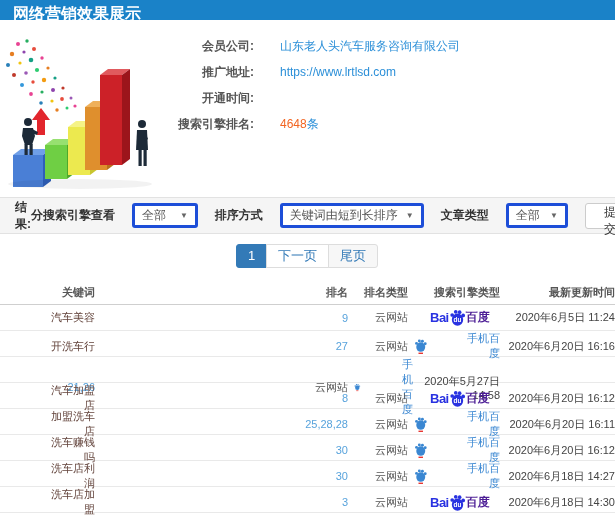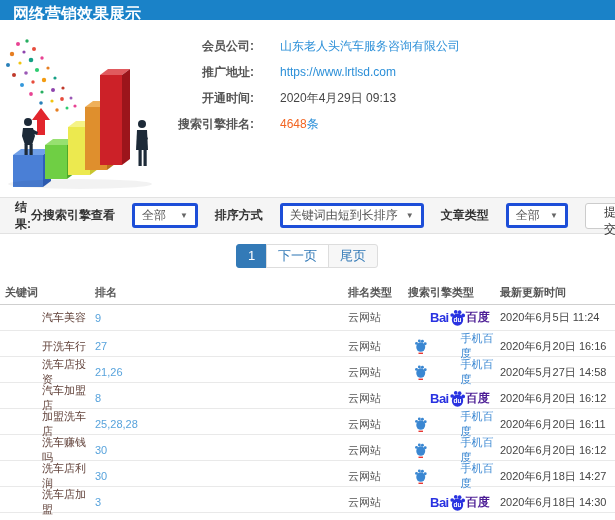--- a/index.html
+++ b/index.html
@@ -48,21 +48,21 @@
   }
   
   .pagination { position:absolute; top:244px; left:0; width:615px; text-align:center; font-size:13px; }
   .page-item {
     display:inline-block; padding:3px 11px; border:1px solid #ddd; background:#fff;
     color:#337ab7; cursor:pointer; margin-left:-1px; line-height:16px;
   }
   .page-item.active { background:#337ab7; border-color:#337ab7; color:#fff; border-radius:3px 0 0 3px; }
   .page-item.last { border-radius:0 3px 3px 0; background:#f7f7f7; }
   
-  .rank-table { position:absolute; top:281px; left:0; width:615px; font-size:11px; }
+  .rank-table { position:absolute; top:281px; left:0; width:615px; font-size:11px;text-align:right; }
   .t-row {
     display:grid; grid-template-columns:90px 253px 60px 92px 1fr;
     align-items:center; height:26px; padding-left:5px;
     border-bottom:1px solid #e9e9e9;
   }
   .t-head { font-weight:bold; color:#555; border-bottom:1px solid #cfcfcf; height:24px; }
   .c-keyword { color:#63443c;margin-left:37px; }
   .c-rank { color:#58a3dc; }
   .c-type { color:#555; }
   .c-date { color:#444; }
@@ -166,21 +166,20 @@
   <div class="info-row">
     <span class="info-label">会员公司:</span>
     <span class="info-value link">山东老人头汽车服务咨询有限公司</span>
   </div>
   <div class="info-row">
     <span class="info-label">推广地址:</span>
     <span class="info-value link">https://www.lrtlsd.com</span>
   </div>
   <div class="info-row">
     <span class="info-label">开通时间:</span>
-    <span class="info-value">2020年4月29日 09:13</span>
   </div>
   <div class="info-row">
     <span class="info-label">搜索引擎排名:</span>
     <span class="info-value">
       <span class="hl-num">4648</span><span class="hl-suffix">条</span>
     </span>
   </div>
 </div>
 
 <div class="filter-bar">
@@ -253,21 +252,20 @@
             <circle cx="20" cy="8" r="2.6" fill="#3a87d2"></circle>
             <rect x="8" y="24" width="8" height="2" fill="#e10601"></rect>
           </svg>
         <span class="mb-label">手机百度</span>
       </span>
     </span>
     <span class="c-date">2020年6月20日 16:16</span>
   </div>
 
   <div class="t-row">
-    <span class="c-keyword">洗车店投资</span>
     <span class="c-rank">21,26</span>
     <span class="c-type">云网站</span>
     <span class="eng-cell">
       <span class="mobile-baidu">
         <svg width="15" height="15" viewBox="0 0 24 26">
             <ellipse cx="12" cy="14" rx="8" ry="8.5" fill="#3a87d2"></ellipse>
             <circle cx="4.5" cy="7.5" r="2.6" fill="#3a87d2"></circle>
             <circle cx="9.5" cy="3" r="2.6" fill="#3a87d2"></circle>
             <circle cx="15" cy="3.5" r="2.6" fill="#3a87d2"></circle>
             <circle cx="20" cy="8" r="2.6" fill="#3a87d2"></circle>

